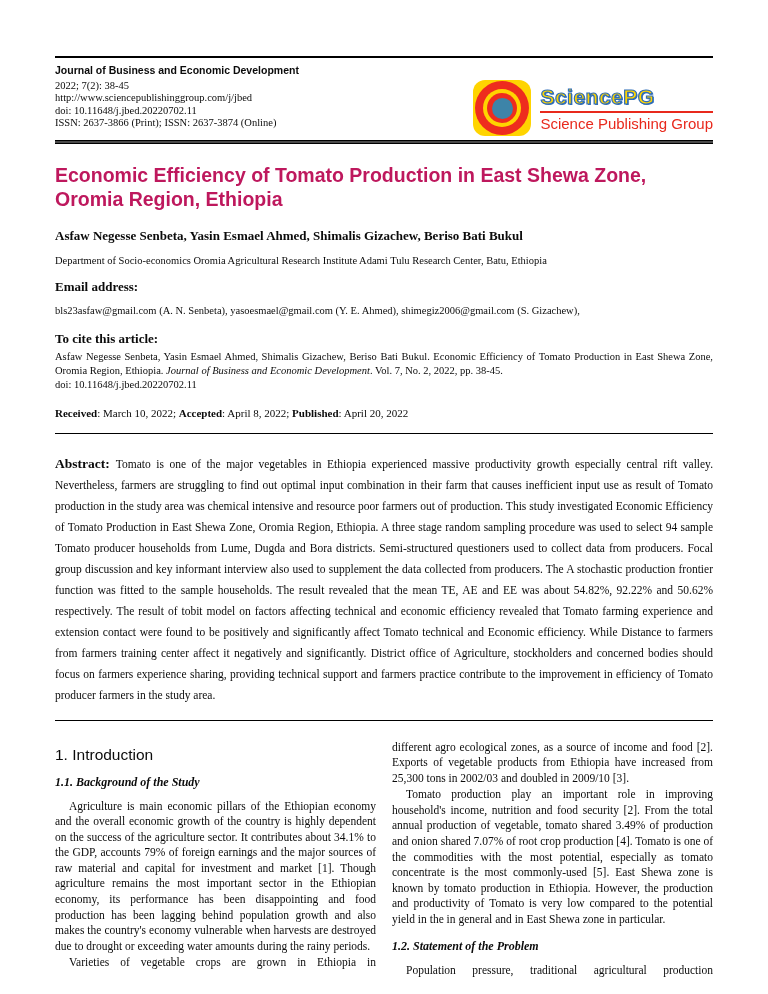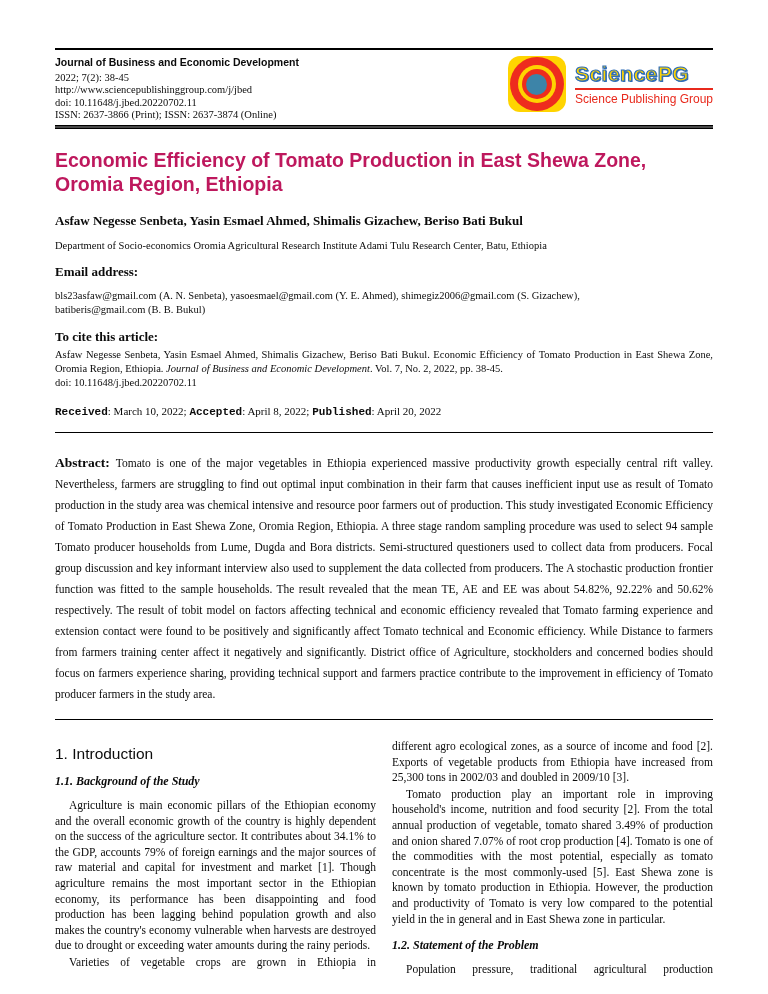--- a/index.html
+++ b/index.html
@@ -1,58 +1,58 @@
 <!DOCTYPE html>
 <html><head>
 <meta charset="utf-8">
 <style>
   * { margin: 0; padding: 0; box-sizing: border-box; }
   html, body { background: #ffffff; }
   body { width: 768px; }
   .page {
     width: 768px; height: 994px; background: #fff; position: relative;
-    padding: 0 55px; overflow: hidden; color: #0b0b0b;
+    padding: 8px 55px; overflow: hidden; color: #0b0b0b;
     font-family: "Liberation Serif", serif;
   }
   
   .top-rule { margin-top: 48px; border-top: 2px solid #000; }
   .header-row { display: flex; justify-content: space-between; align-items: flex-start; padding-top: 6px; }
   .journal-title { font-family: "Liberation Sans", sans-serif; font-weight: bold; font-size: 13.5px; margin-bottom: 4px; }
   .header-meta div { font-size: 10.5px; line-height: 12.2px; }
-  .logo-block { display: flex; align-items: center; gap: 9px; margin-top: 0; }
+  .logo-block { display: flex; align-items: center; gap: 9px; margin-top: 16px; }
   .logo-mark {
     width: 58px; height: 56px; border-radius: 12px; background: #ffd400;
     display: flex; align-items: center; justify-content: center; flex: 0 0 auto;
   }
   .logo-red { width: 54px; height: 54px; border-radius: 50%; background: #ee2c1e; display: flex; align-items: center; justify-content: center; }
   .logo-yellow { width: 38px; height: 38px; border-radius: 50%; background: #ffd400; display: flex; align-items: center; justify-content: center; }
   .logo-red2 { width: 30px; height: 30px; border-radius: 50%; background: #ee2c1e; display: flex; align-items: center; justify-content: center; }
   .logo-blue { width: 21px; height: 21px; border-radius: 50%; background: #3d84a8; }
   .logo-text { display: flex; flex-direction: column; }
   .brand-name {
     font-family: "Liberation Sans", sans-serif; font-weight: bold; font-size: 21px; letter-spacing: 0.5px;
     color: #ffd400; -webkit-text-stroke: 1.2px #2f6db8; text-stroke: 1.2px #2f6db8;
     text-shadow: 1px 1px 0 #2f6db8;
   }
   .brand-divider { border-top: 2px solid #e8291c; margin: 2px 0 2px 0; }
-  .brand-tagline { font-family: "Liberation Sans", sans-serif; font-size: 12px; color: #e8291c; }
+  .brand-tagline { font-family: "Liberation Sans", sans-serif; font-size: 15px; color: #e8291c; }
   .thick-rule { margin-top: 4px; height: 4px; background: linear-gradient(#000 0 30%, #4a4a4a 30% 70%, #000 70% 100%); }
   
   .article-title {
     font-family: "Liberation Sans", sans-serif; font-weight: bold; font-size: 19.5px;
     line-height: 24px; margin-top: 19px; color: #be185d;
   }
   .authors { font-weight: bold; font-size: 13px; margin-top: 17px; }
   .affiliation { font-size: 10.5px; margin-top: 11px; }
   .block-heading { font-weight: bold; font-size: 13px; margin-top: 13px; }
   .small-text { font-size: 10.5px; line-height: 13.5px; margin-top: 9px; }
   .cite-text { font-size: 10.5px; line-height: 14px; margin-top: 3px; text-align: justify; }
   .cite-text .italic { font-style: italic; }
   .received-line { font-size: 11px; margin-top: 15px; }
-  .received-line b { font-weight: bold; font-family: Liberation Mono, monospace; }
+  .received-line b { font-weight: bold; }
   .thin-rule { margin-top: 14px; border-top: 1.8px solid #000; }
   
   .abstract { margin-top: 19px; font-size: 11.5px; line-height: 21px; text-align: justify; }
   .abstract .lead, .keywords .lead { font-weight: bold; font-size: 13.5px; }
   .keywords { margin-top: 12px; font-size: 11.5px; }
   
   .columns { display: flex; gap: 16px; margin-top: 17px; }
   .col { width: 321px; }
   .sec-heading { font-family: "Liberation Sans", sans-serif; font-weight: normal; font-size: 15.5px; margin-top: 8px; }
   .subsec-heading { font-weight: bold; font-style: italic; font-size: 12px; margin-top: 11px; margin-bottom: 9px; }
@@ -98,21 +98,20 @@
 
   <h1 class="article-title">Economic Efficiency of Tomato Production in East Shewa Zone, Oromia Region, Ethiopia</h1>
 
   <div class="authors">Asfaw Negesse Senbeta, Yasin Esmael Ahmed, Shimalis Gizachew, Beriso Bati Bukul</div>
 
   <div class="affiliation">Department of Socio-economics Oromia Agricultural Research Institute Adami Tulu Research Center, Batu, Ethiopia</div>
 
   <div class="block-heading">Email address:</div>
   <div class="small-text">
     <div>bls23asfaw@gmail.com (A. N. Senbeta), yasoesmael@gmail.com (Y. E. Ahmed), shimegiz2006@gmail.com (S. Gizachew),</div>
-    <div>batiberis@gmail.com (B. B. Bukul)</div>
   </div>
 
   <div class="block-heading">To cite this article:</div>
   <div class="cite-text">
     <span>Asfaw Negesse Senbeta, Yasin Esmael Ahmed, Shimalis Gizachew, Beriso Bati Bukul. Economic Efficiency of Tomato Production in East Shewa Zone, Oromia Region, Ethiopia. </span><span class="italic">Journal of Business and Economic Development</span><span>. Vol. 7, No. 2, 2022, pp. 38-45.</span>
     <div>doi: 10.11648/j.jbed.20220702.11</div>
   </div>
 
   <div class="received-line">
     <b>Received</b><span>: March 10, 2022; </span><b>Accepted</b><span>: April 8, 2022; </span><b>Published</b><span>: April 20, 2022</span>

